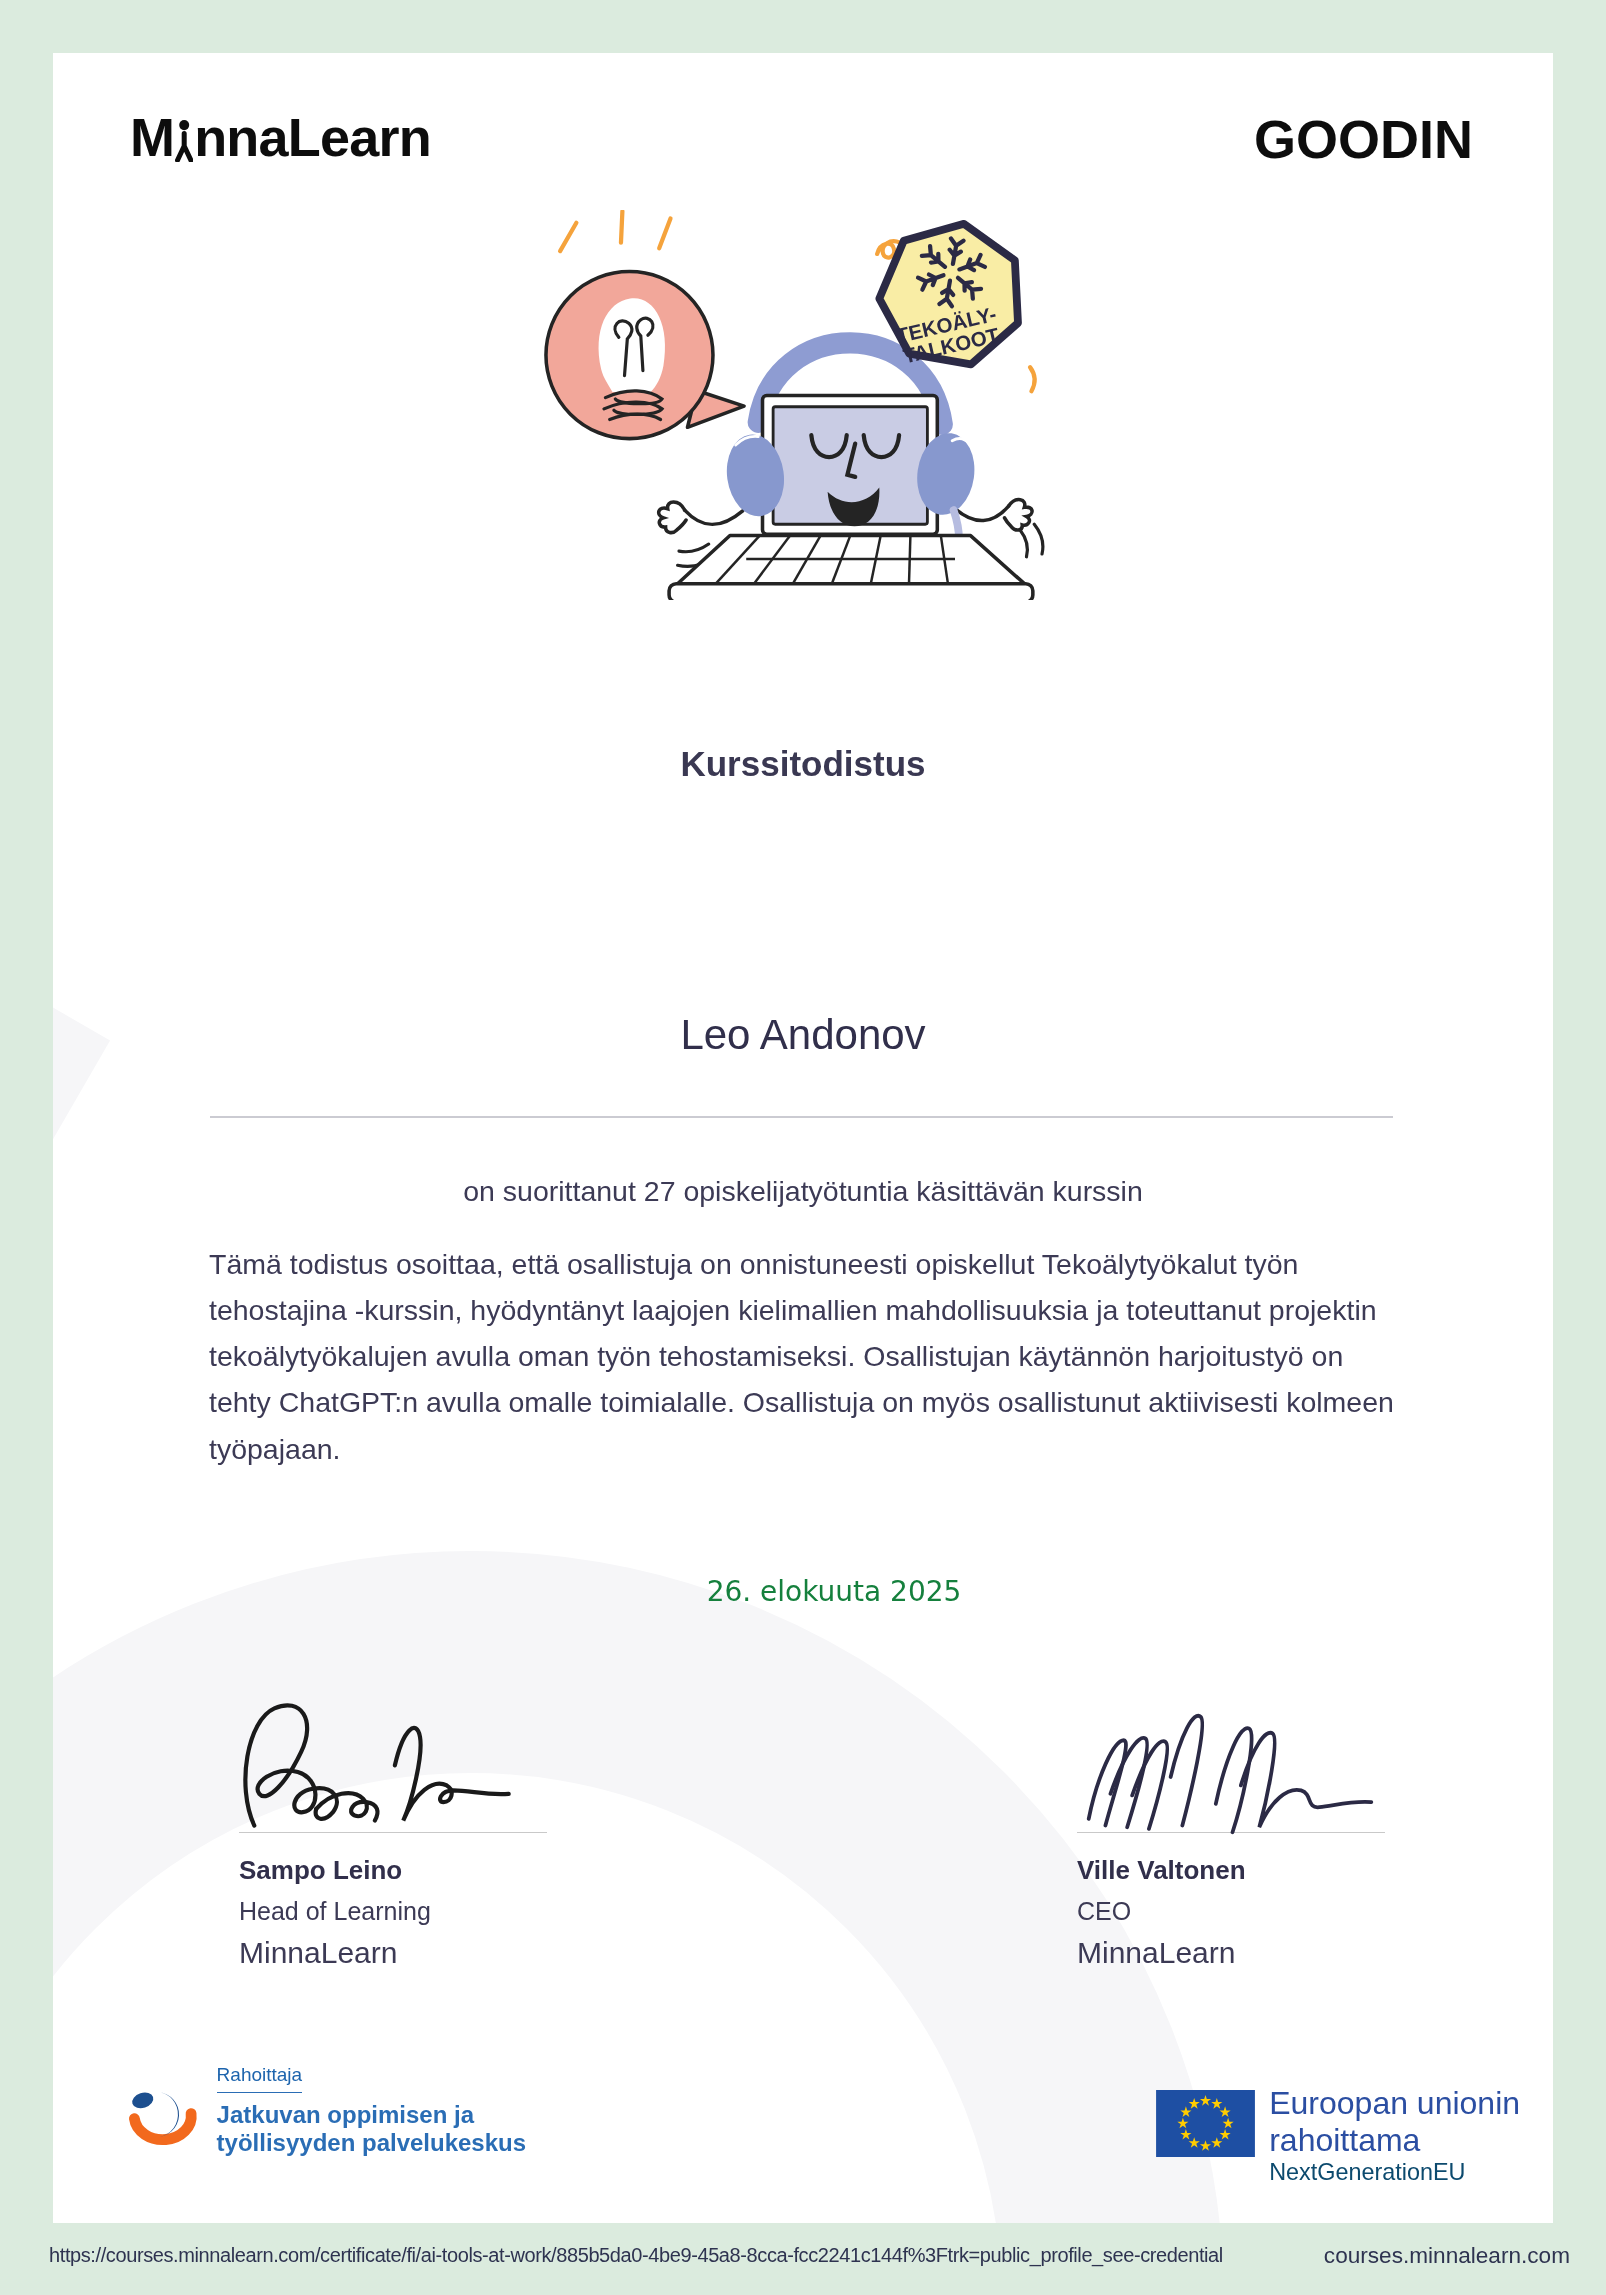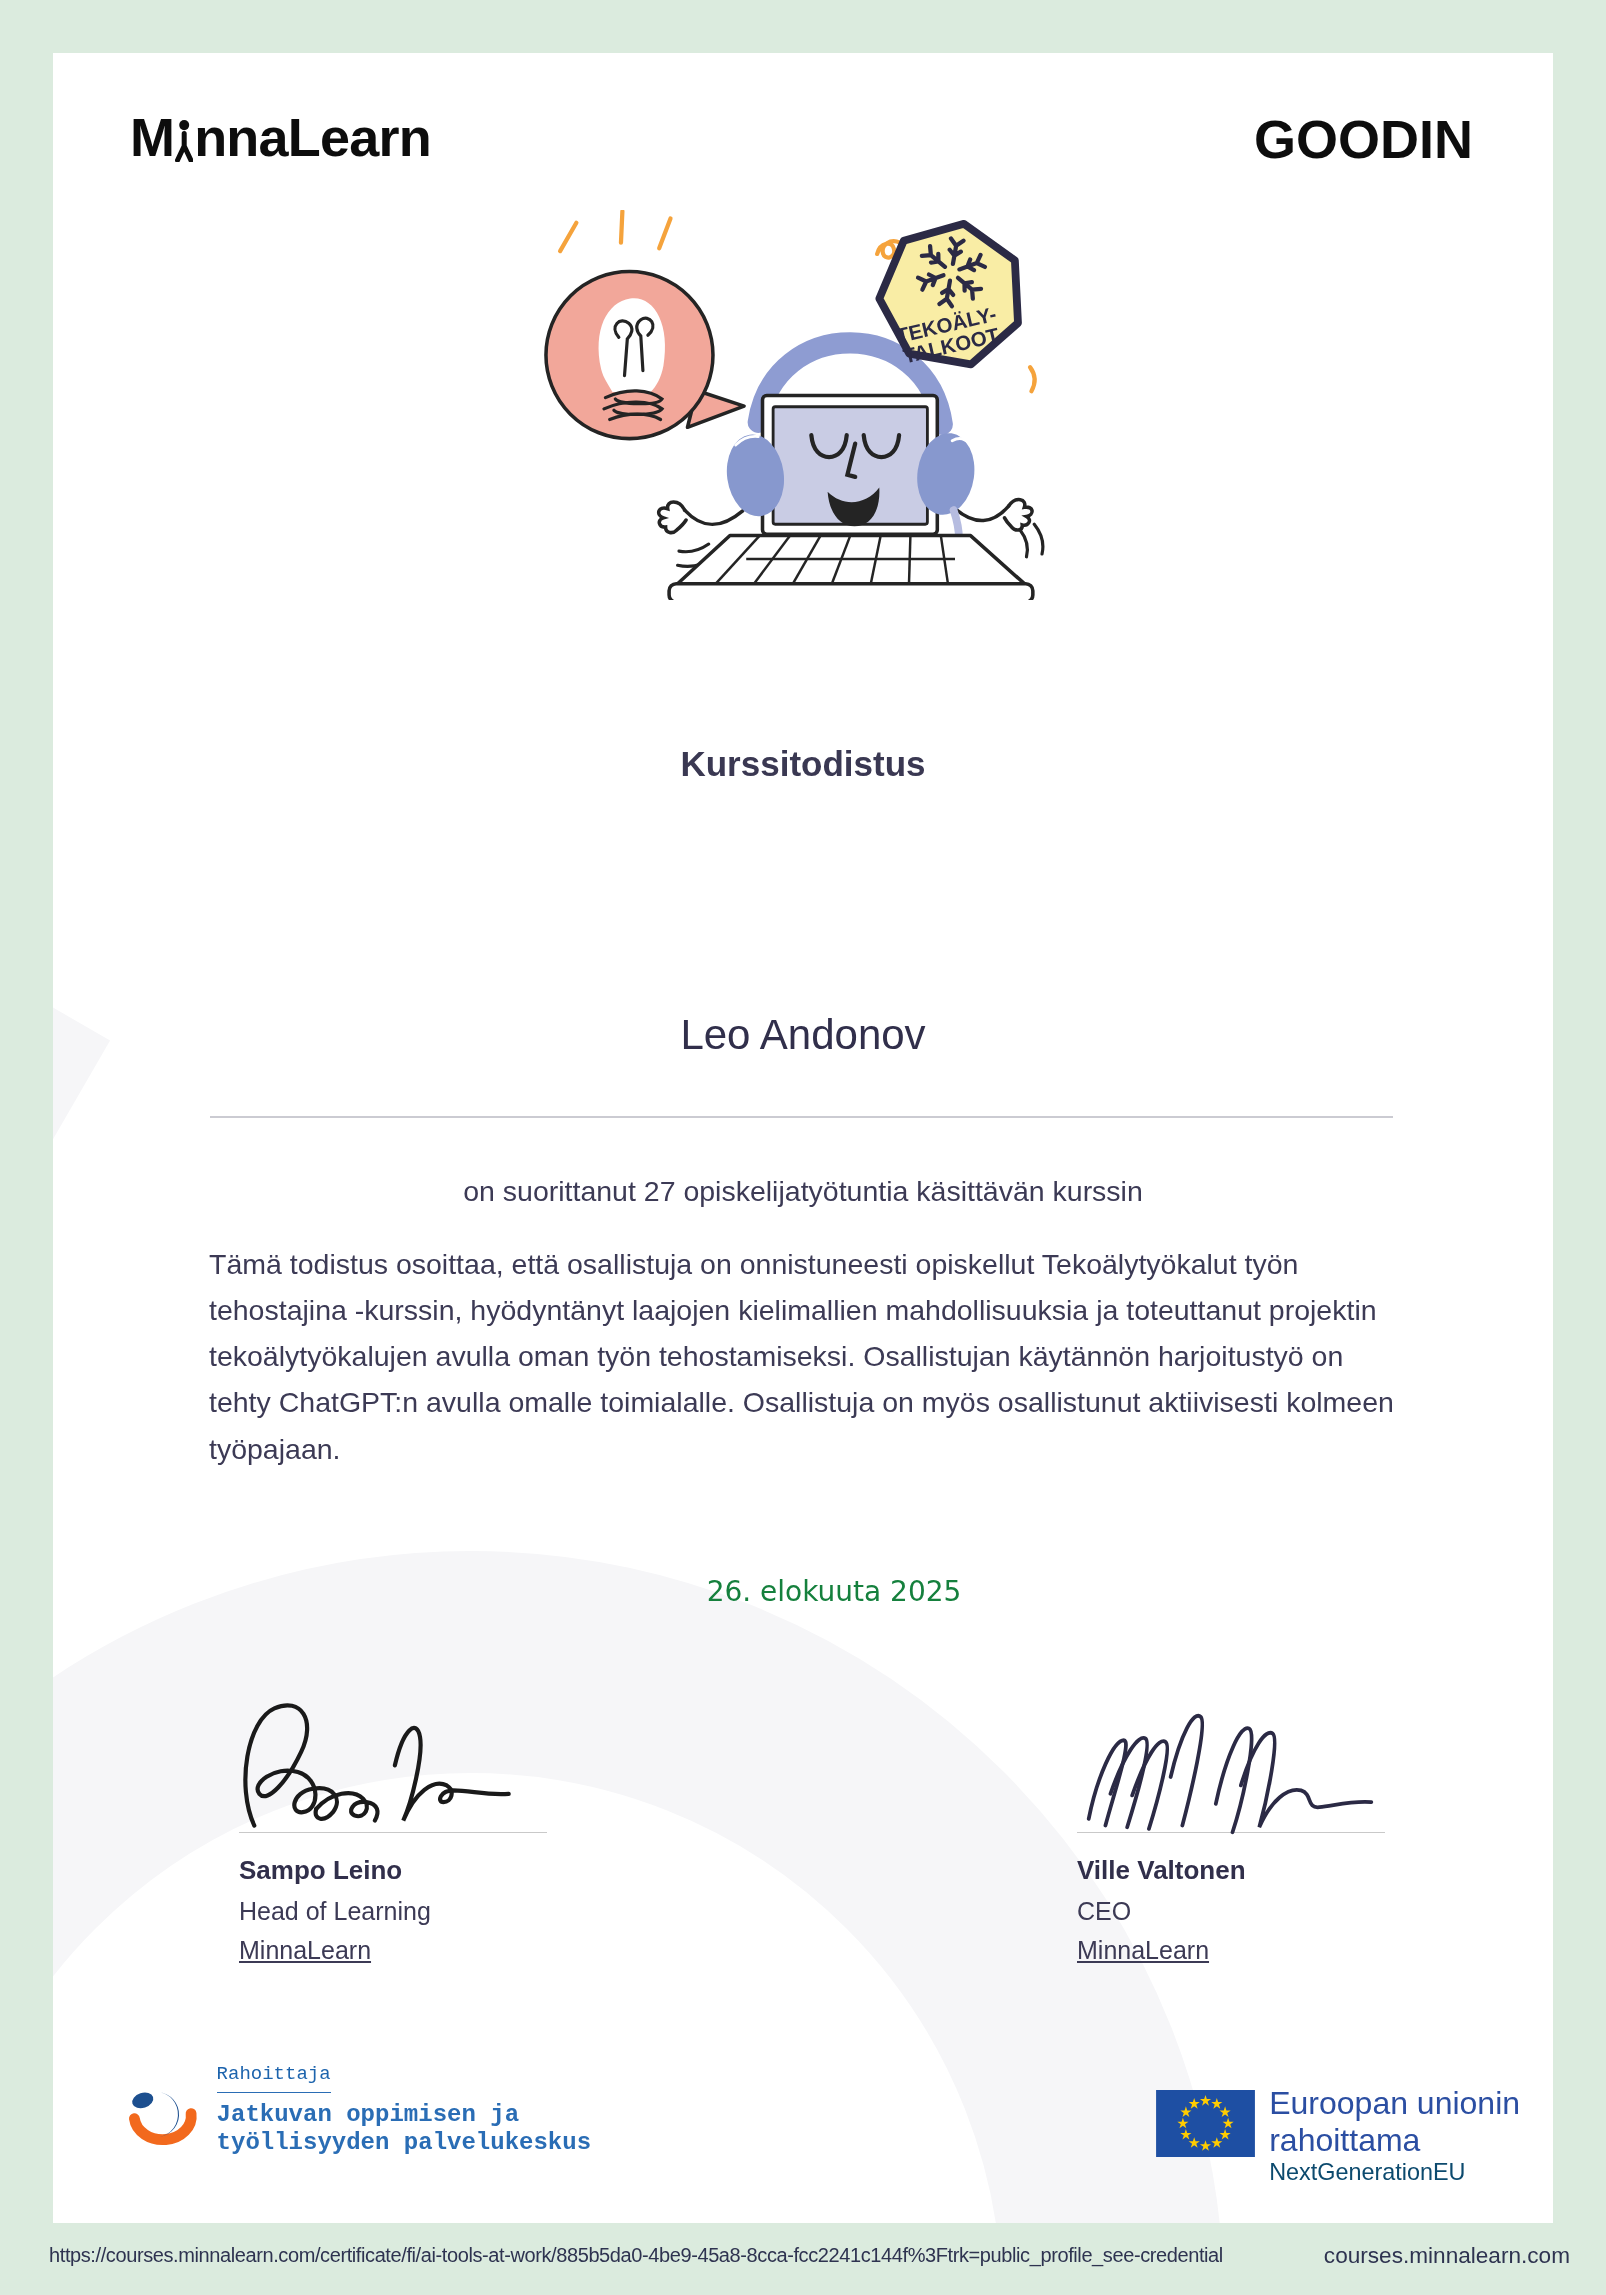--- a/index.html
+++ b/index.html
@@ -64,24 +64,24 @@
     font-size:28px;color:#15803d;line-height:1;padding-left:23px;
   }
   .sig{position:absolute;width:318px;}
   .sig.left{left:186px;top:1647px;}
   .sig.right{left:1024px;top:1647px;}
   .sig .scribble{height:132px;position:relative;}
   .sig .scribble svg{position:absolute;bottom:-11.7px;left:0;}
   .sig-line{border-top:1.7px solid #c9c9c9;width:308px;}
   .sig-name{font-size:26px;font-weight:700;color:#312f4b;margin-top:22px;}
   .sig-role{font-size:25px;color:#3c3a55;margin-top:11px;}
-  .sig-org{font-size:25px;color:#3c3a55;margin-top:10px;text-decoration:underline;}
+  .sig-org{font-size:30px;color:#3c3a55;margin-top:10px;}
   .funder{position:absolute;left:71px;top:2012px;display:flex;}
   .funder-icon{width:80px;height:70px;margin-top:22px;}
-  .funder-text{margin-left:12.6px;font-family:Liberation Mono, monospace;}
+  .funder-text{margin-left:12.6px;}
   .funder-label{
     display:inline-block;font-size:19px;color:#1d64ad;
     padding-bottom:7.5px;border-bottom:1.7px solid #2a6db5;line-height:1;
   }
   .funder-name{
     margin-top:8.4px;font-size:24px;font-weight:600;color:#2a6db5;line-height:1.18;
   }
   .eu{position:absolute;left:1103px;top:2032px;display:flex;}
   .eu-flag{width:99px;height:67px;display:block;margin-top:5px;}
   .eu-text{margin-left:14.2px;}

